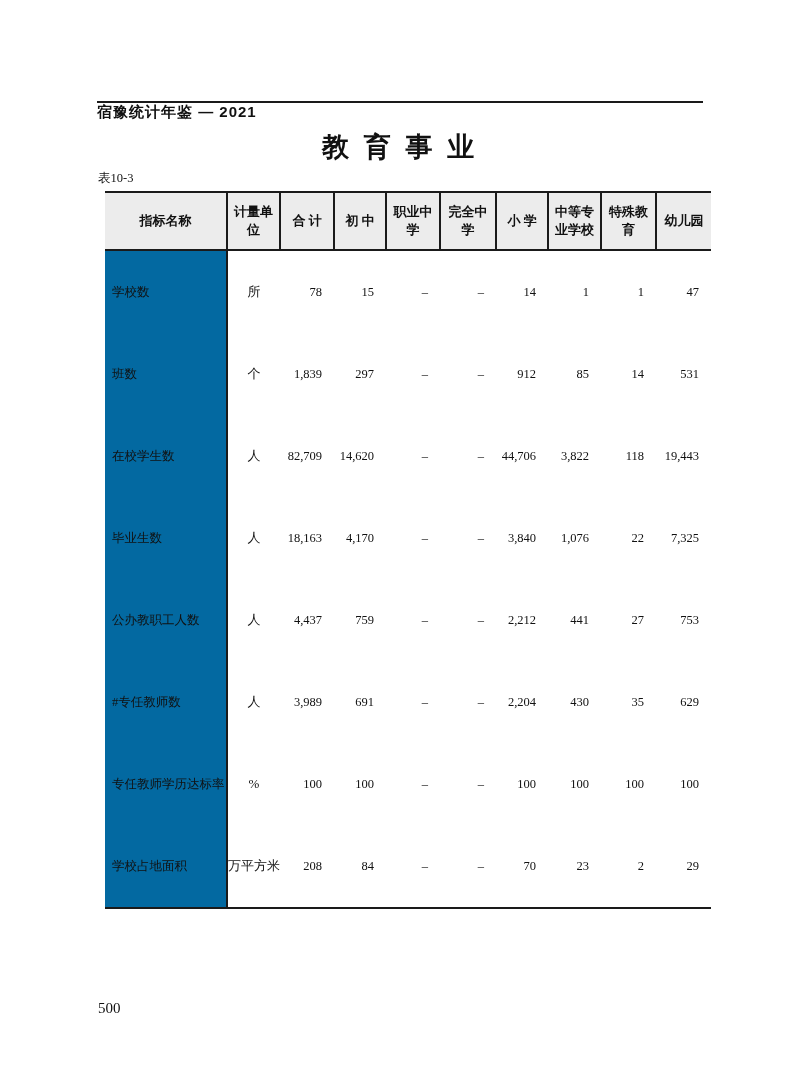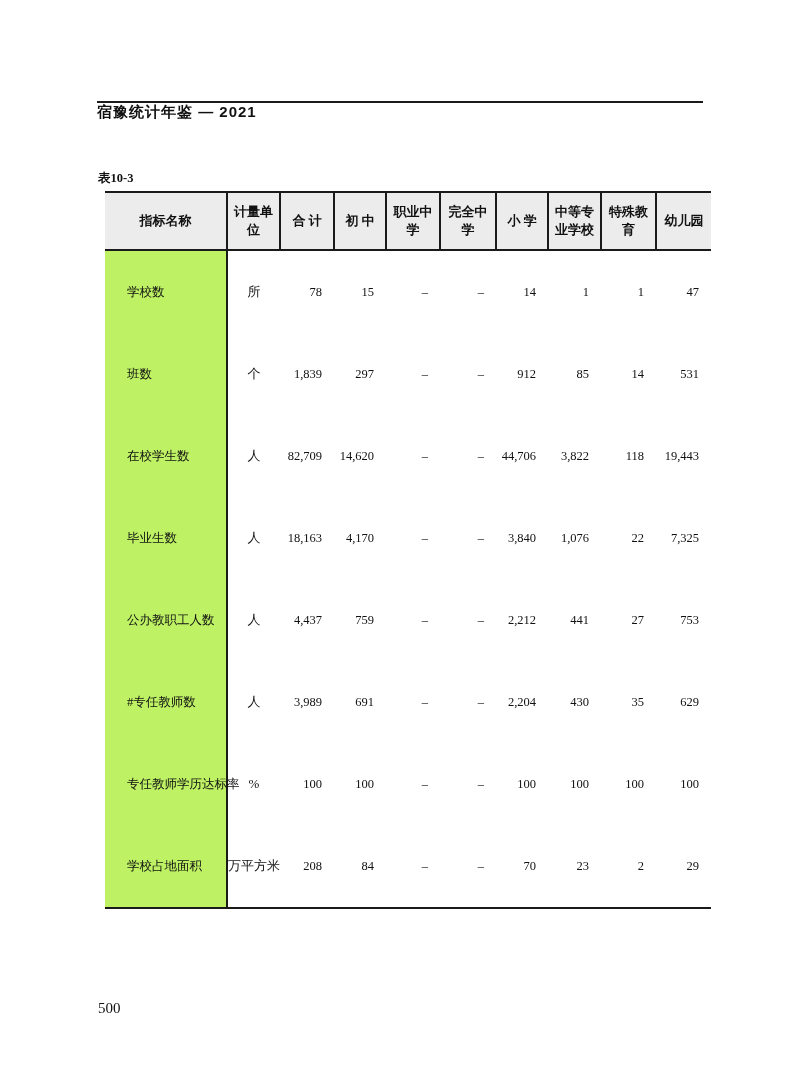--- a/index.html
+++ b/index.html
@@ -45,21 +45,20 @@
     text-align: center;
     font-size: 27px;
     font-weight: bold;
     letter-spacing: 4px;
   }
   .table-label {
     position: absolute;
     left: 98px;
     top: 170px;
     font-size: 12.5px;
-    font-weight: bold;
   }
   
   .table-wrap {
     position: absolute;
     left: 105px;
     top: 191px;
     width: 606px;
   }
   table.stats {
     width: 606px;
@@ -82,24 +81,24 @@
   table.stats thead th + th {
     border-left: 2px solid #1a1a1a;
   }
   table.stats tbody td {
     height: 80px;
     vertical-align: middle;
     font-size: 12.5px;
     background: #ffffff;
   }
   table.stats tbody td.indicator-cell {
-    background: #bef264;
+    background: #0369a1;
     border-right: 2px solid #1a1a1a;
     text-align: left;
-    padding-left: 22px;
+    padding-left: 7px;
     font-size: 12.5px;
     white-space: nowrap;
   }
   table.stats tbody td.unit-cell {
     text-align: center;
     padding: 0;
     font-size: 13px;
   }
   table.stats tbody td.value-cell {
     text-align: right;
@@ -117,20 +116,21 @@
   }
 </style>
 </head>
 <body>
 
 <div class="page">
 
   <div class="yearbook-header">宿豫统计年鉴 — 2021</div>
   <div class="header-rule"></div>
 
+  <div class="doc-title">教 育 事 业</div>
   <div class="table-label">表10-3</div>
 
   <div class="table-wrap">
     <table class="stats">
       <colgroup>
         <col style="width:122px">
           <col style="width:53px">
           <col style="width:54px">
           <col style="width:52px">
           <col style="width:54px">

